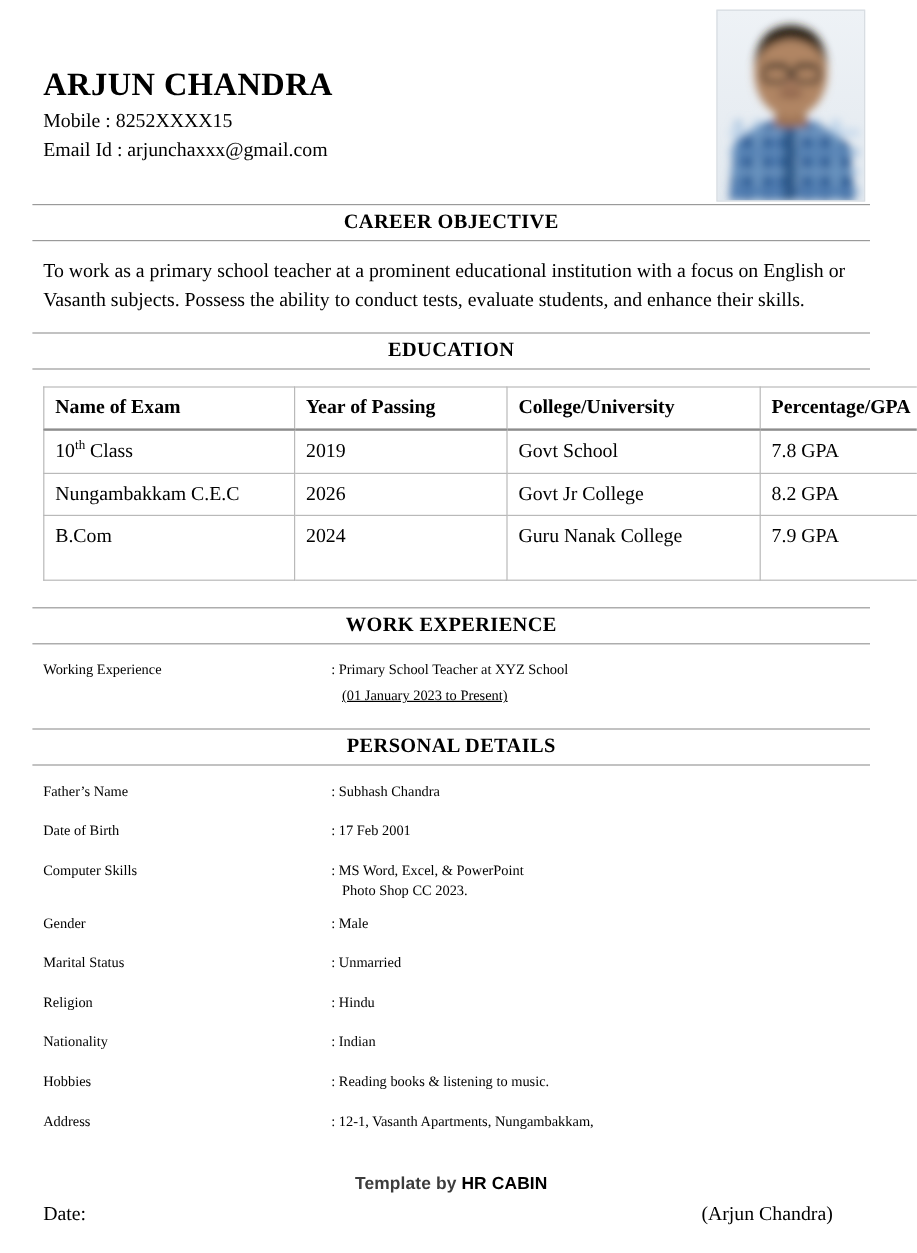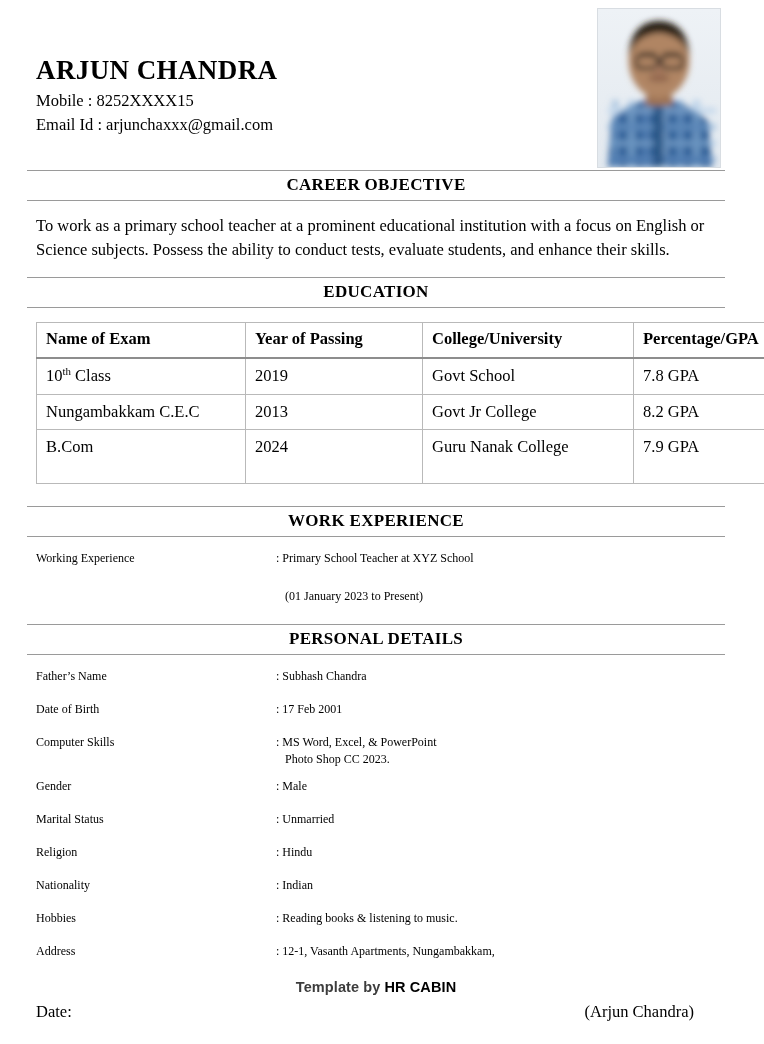--- a/index.html
+++ b/index.html
@@ -123,21 +123,21 @@
   .pair .lbl {
     width: 240px;
     flex: 0 0 240px;
     white-space: nowrap;
   }
   .pair .val { flex: 1 1 auto; }
   .pair .val .cont { display: block; padding-left: 9px; }
 
   .work-list { padding-top: 14px; padding-bottom: 2px; }
   .work-list .pair { margin-bottom: 0; }
-  .work-list .pair .val .cont { padding-left: 9px; margin-top: 22px; }
+  .work-list .pair .val .cont { padding-left: 9px; margin-top: 5px; text-decoration: underline; }
 
   .personal-list { padding-top: 14px; }
   .personal-list .pair { margin-bottom: 17px; }
   .personal-list .pair.tight { margin-bottom: 11px; }
   .personal-list .pair .val .cont { margin-top: 1px; }
 
   
   .footer {
     position: absolute;
     left: 0;
@@ -229,21 +229,21 @@
           <rect x="59" y="52" width="7" height="2.6" fill="#20201f"></rect>
 
           <ellipse cx="62" cy="70" rx="11" ry="4" fill="#8a5e47" opacity="0.8"></ellipse>
           <ellipse cx="62" cy="62" rx="5" ry="6" fill="#a3745a" opacity="0.7"></ellipse>
         </g>
       </svg>
     </div>
   </div>
 
   <div class="section-head">CAREER OBJECTIVE</div>
-  <div class="block objective">To work as a primary school teacher at a prominent educational institution with a focus on English or Science subjects. Possess the ability to conduct tests, evaluate students, and enhance their skills.</div>
+  <div class="block objective">To work as a primary school teacher at a prominent educational institution with a focus on English or Vasanth subjects. Possess the ability to conduct tests, evaluate students, and enhance their skills.</div>
 
   <div class="section-head">EDUCATION</div>
   <div class="edu-wrap">
     <table class="edu">
       <thead>
         <tr>
           <th class="col1">Name of Exam</th>
           <th class="col2">Year of Passing</th>
           <th class="col3">College/University</th>
           <th class="col4">Percentage/GPA</th>
@@ -251,21 +251,21 @@
       </thead>
       <tbody>
         <tr>
           <td><span>10</span><sup>th</sup><span> Class</span></td>
           <td>2019</td>
           <td>Govt School</td>
           <td>7.8 GPA</td>
         </tr>
         <tr>
           <td>Nungambakkam C.E.C</td>
-          <td>2013</td>
+          <td>2026</td>
           <td>Govt Jr College</td>
           <td>8.2 GPA</td>
         </tr>
         <tr class="last">
           <td>B.Com</td>
           <td>2024</td>
           <td>Guru Nanak College</td>
           <td>7.9 GPA</td>
         </tr>
       </tbody>

